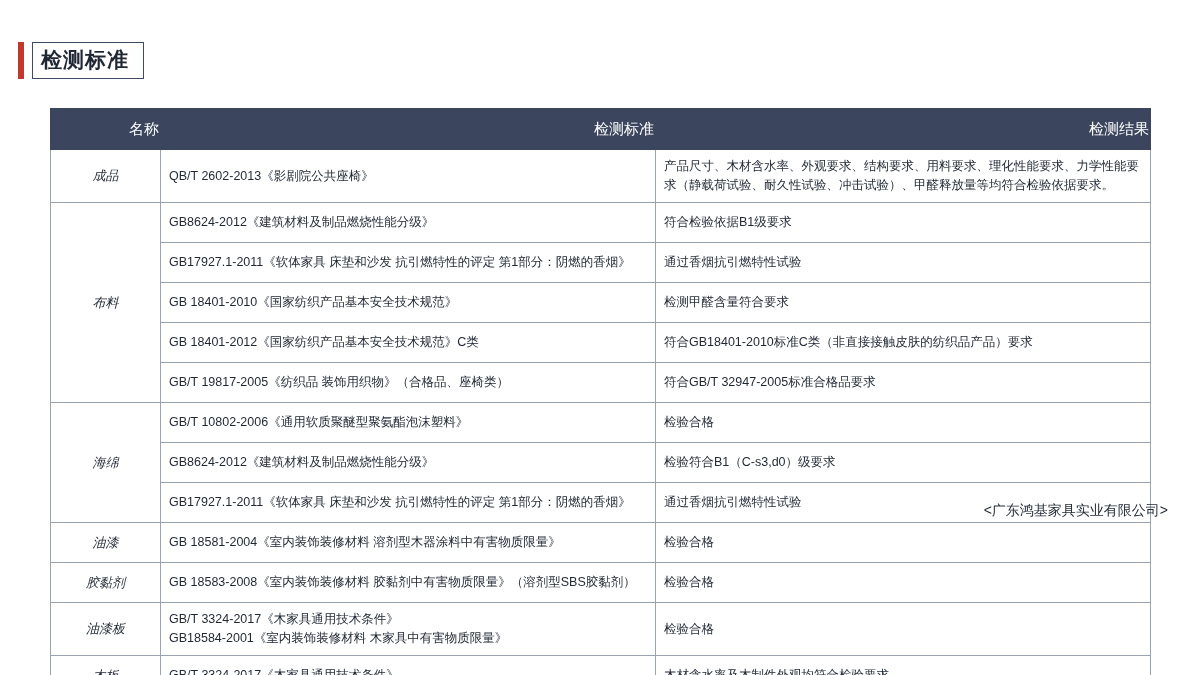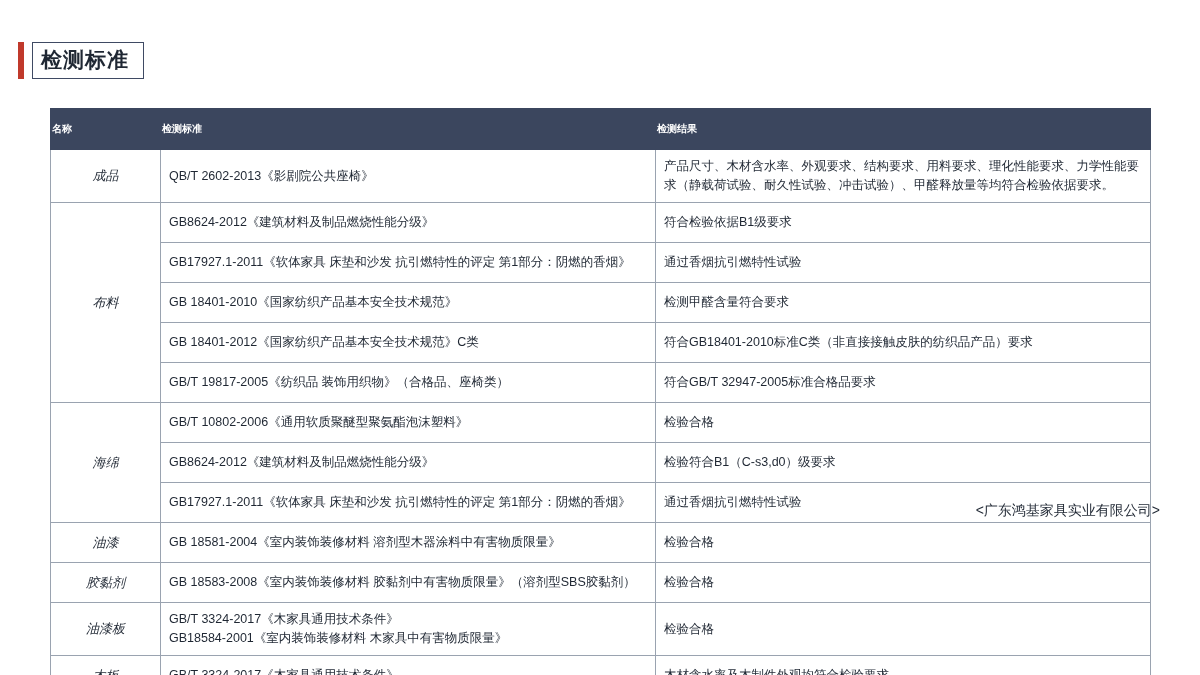--- a/index.html
+++ b/index.html
@@ -59,24 +59,24 @@
     width: 1100px;
     table-layout: fixed;
   }
   table.std th, table.std td {
     border: 1px solid #9aa3b0;
     vertical-align: middle;
   }
   table.std thead th {
     background: #3b465e;
     color: #ffffff;
-    font-size: 10px;
-    font-weight: bold;
+    font-size: 15px;
+    font-weight: normal;
     height: 38px;
-    text-align: left;
+    text-align: right;
     border-color: #3b465e;
   }
   col.c-name { width: 110px; }
   col.c-std  { width: 495px; }
   col.c-res  { width: 495px; }
 
   td.name {
     text-align: center;
     font-size: 13px;
     color: #1f2733;
@@ -90,21 +90,21 @@
     color: #1f2733;
     padding: 5px 8px;
     line-height: 1.5;
   }
   tr.r-tall td { height: 42px; }
   tr.r-norm td { height: 29px; }
   .two-line { white-space: pre-line; }
 
   .footer {
     position: absolute;
-    right: 40px;
+    right: 32px;
     bottom: 18px;
     font-size: 14px;
     color: #1f2733;
   }
 </style>
 </head>
 <body>
 
 <div class="page">
 

